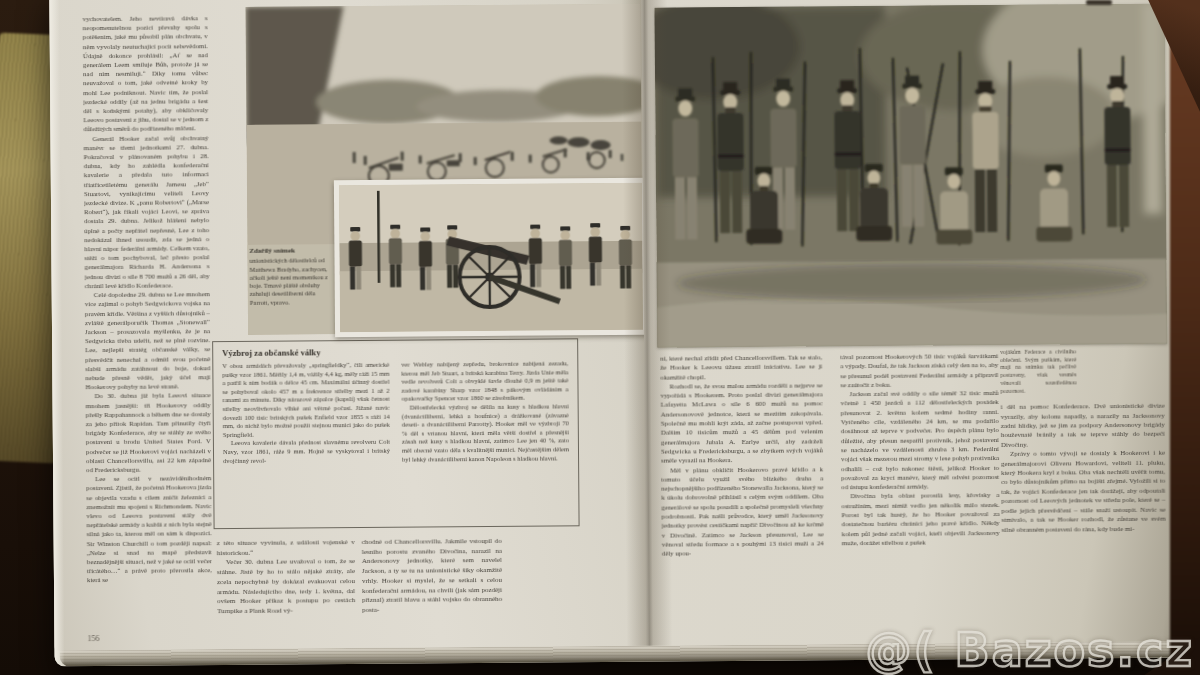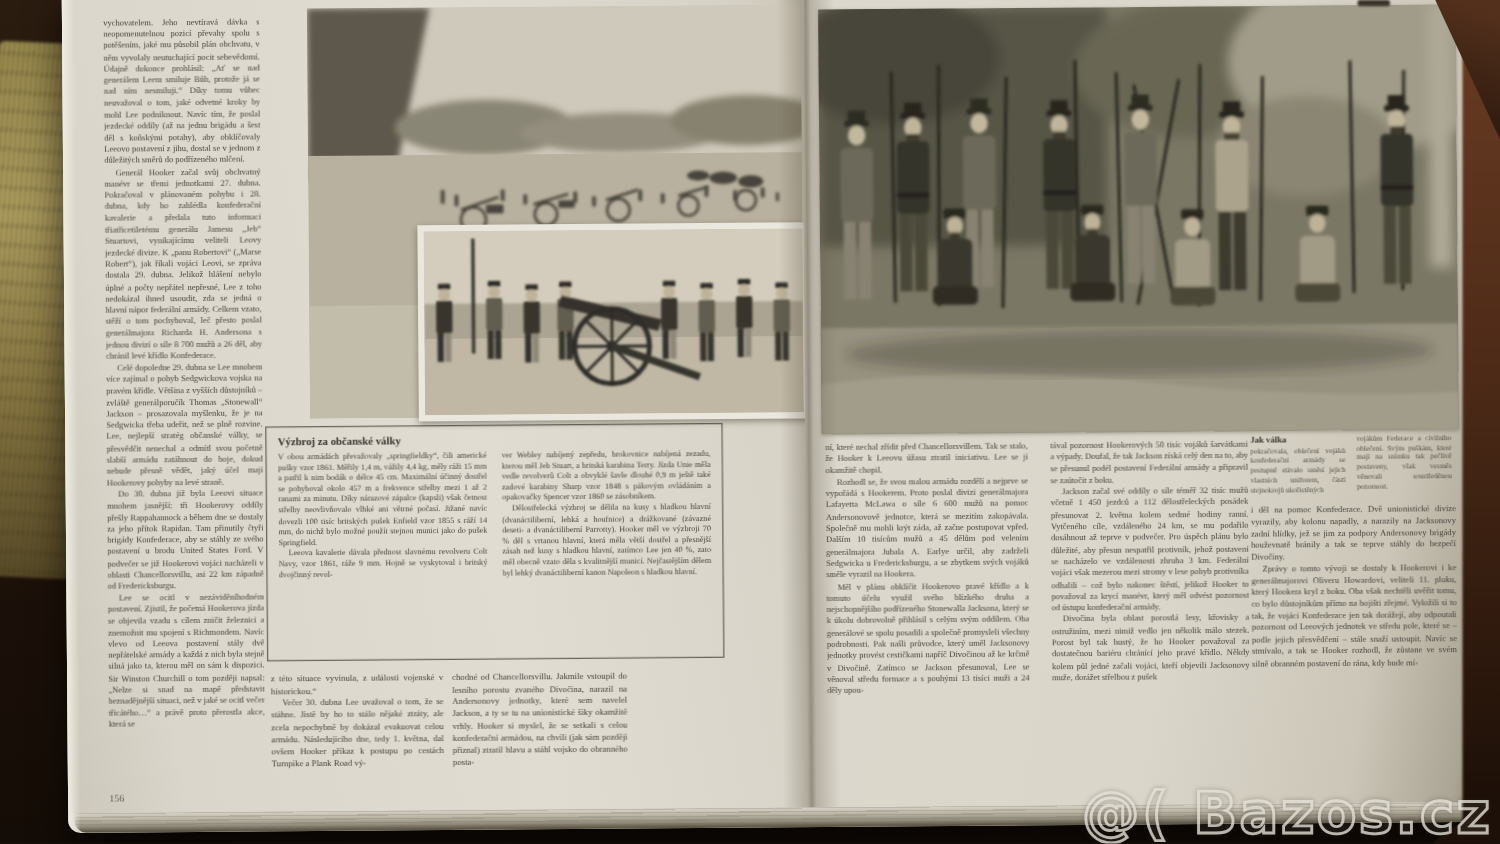--- a/index.html
+++ b/index.html
@@ -153,20 +153,24 @@
               <rect x="260" y="208" width="4" height="12"></rect>
             <rect x="207" y="220" width="4" height="12"></rect>
             <ellipse cx="332" cy="138" rx="11" ry="5"></ellipse>
               <ellipse cx="354" cy="141" rx="10" ry="5"></ellipse>
             <ellipse cx="312" cy="136" rx="9" ry="4"></ellipse>
           </g>
           <rect width="395" height="328" fill="#8a7a5c" opacity="0.05"></rect>
         </svg>
       </div>
 
+      <div class="txt cap-left">
+        <div class="cap-title">Zdařilý snímek</div>
+        <div>unionistických dělostřelců od Matthewa Bradyho, zachycen, ačkoli ještě není momentkou z boje. Tmavé pláště obsluhy zahalují desetiliberní děla Parrott, vpravo.</div>
+      </div>
 
       <div class="wbox">
         <h4>Výzbroj za občanské války</h4>
         <div class="wcols">
           <div class="wcol">
             <p class="cont">V obou armádách převažovaly „springfieldky“, čili americké pušky vzor 1861. Měřily 1,4 m, vážily 4,4 kg, měly ráži 15 mm a patřil k nim bodák o délce 45 cm. Maximální účinný dostřel se pohyboval okolo 457 m a frekvence střelby mezi 1 až 2 ranami za minutu. Díky nárazové zápalce (kapsli) však četnost střelby neovlivňovalo vlhké ani větrné počasí. Jižané navíc dovezli 100 tisíc britských pušek Enfield vzor 1855 s ráží 14 mm, do nichž bylo možné použít stejnou munici jako do pušek Springfield.</p>
             <p>Leeova kavalerie dávala přednost slavnému revolveru Colt Navy, vzor 1861, ráže 9 mm. Hojně se vyskytoval i britský dvojčinný revol-</p>
           </div>
           <div class="wcol">
             <p class="cont">ver Webley nabíjený zepředu, brokovnice nabíjená zezadu, kterou měl Jeb Stuart, a britská karabina Terry. Jízda Unie měla vedle revolverů Colt a obvyklé šavle dlouhé 0,9 m ještě také zadové karabiny Sharp vzor 1848 s pákovým ovládáním a opakovačky Spencer vzor 1860 se zásobníkem.</p>
@@ -325,24 +329,20 @@
 
       <div class="txt rcol rc2" style="left:196px;">
         <p class="cont">tával pozornost Hookerových 50 tisíc vojáků šarvátkami a výpady. Doufal, že tak Jackson získá celý den na to, aby se přesunul podél postavení Federální armády a připravil se zaútočit z boku.</p>
         <p>Jackson začal své oddíly o síle téměř 32 tisíc mužů včetně 1 450 jezdců a 112 dělostřeleckých posádek přesunovat 2. května kolem sedmé hodiny ranní. Vytčeného cíle, vzdáleného 24 km, se mu podařilo dosáhnout až teprve v podvečer. Pro úspěch plánu bylo důležité, aby přesun nespatřil protivník, jehož postavení se nacházelo ve vzdálenosti zhruba 3 km. Federální vojáci však mezerou mezi stromy v lese pohyb protivníka odhalili – což bylo nakonec štěstí, jelikož Hooker to považoval za krycí manévr, který měl odvést pozornost od ústupu konfederační armády.</p>
         <p>Divočina byla oblast porostlá lesy, křovisky a ostružiním, mezi nimiž vedlo jen několik málo stezek. Porost byl tak hustý, že ho Hooker považoval za dostatečnou bariéru chránící jeho pravé křídlo. Někdy kolem půl jedné začali vojáci, kteří objevili Jacksonovy muže, dorážet střelbou z pušek</p>
       </div>
 
       <div class="rc3wrap" style="position:absolute;left:356px;top:366px;">
         <div class="capcols">
           <div class="mini">
-            <div class="cap-title">Jak válka</div>
-            <div>pokračovala, oblečení vojáků konfederační armády se postupně stávalo směsí jejich vlastních uniforem, částí stejnokrojů ukořistěných</div>
-          </div>
-          <div class="mini">
             <div>vojákům Federace a civilního oblečení. Svým puškám, které mají na snímku tak pečlivě postaveny, však vesměs věnovali soustředěnou pozornost.</div>
           </div>
         </div>
         <div class="txt rc3txt" style="position:relative;left:0;top:0;">
           <p class="cont">i děl na pomoc Konfederace. Dvě unionistické divize vyrazily, aby kolonu napadly, a narazily na Jacksonovy zadní hlídky, jež se jim za podpory Andersonovy brigády houževnatě bránily a tak se teprve stáhly do bezpečí Divočiny.</p>
           <p>Zprávy o tomto vývoji se dostaly k Hookerovi i ke generálmajorovi Oliveru Howardovi, veliteli 11. pluku, který Hookera kryl z boku. Oba však nechtěli uvěřit tomu, co bylo důstojníkům přímo na bojišti zřejmé. Vyložili si to tak, že vojáci Konfederace jen tak dorážejí, aby odpoutali pozornost od Leeových jednotek ve středu pole, které se – podle jejich přesvědčení – stále snaží ustoupit. Navíc se stmívalo, a tak se Hooker rozhodl, že zůstane ve svém silně obranném postavení do rána, kdy bude mí-</p>
         </div>
       </div>
     </div>
 

